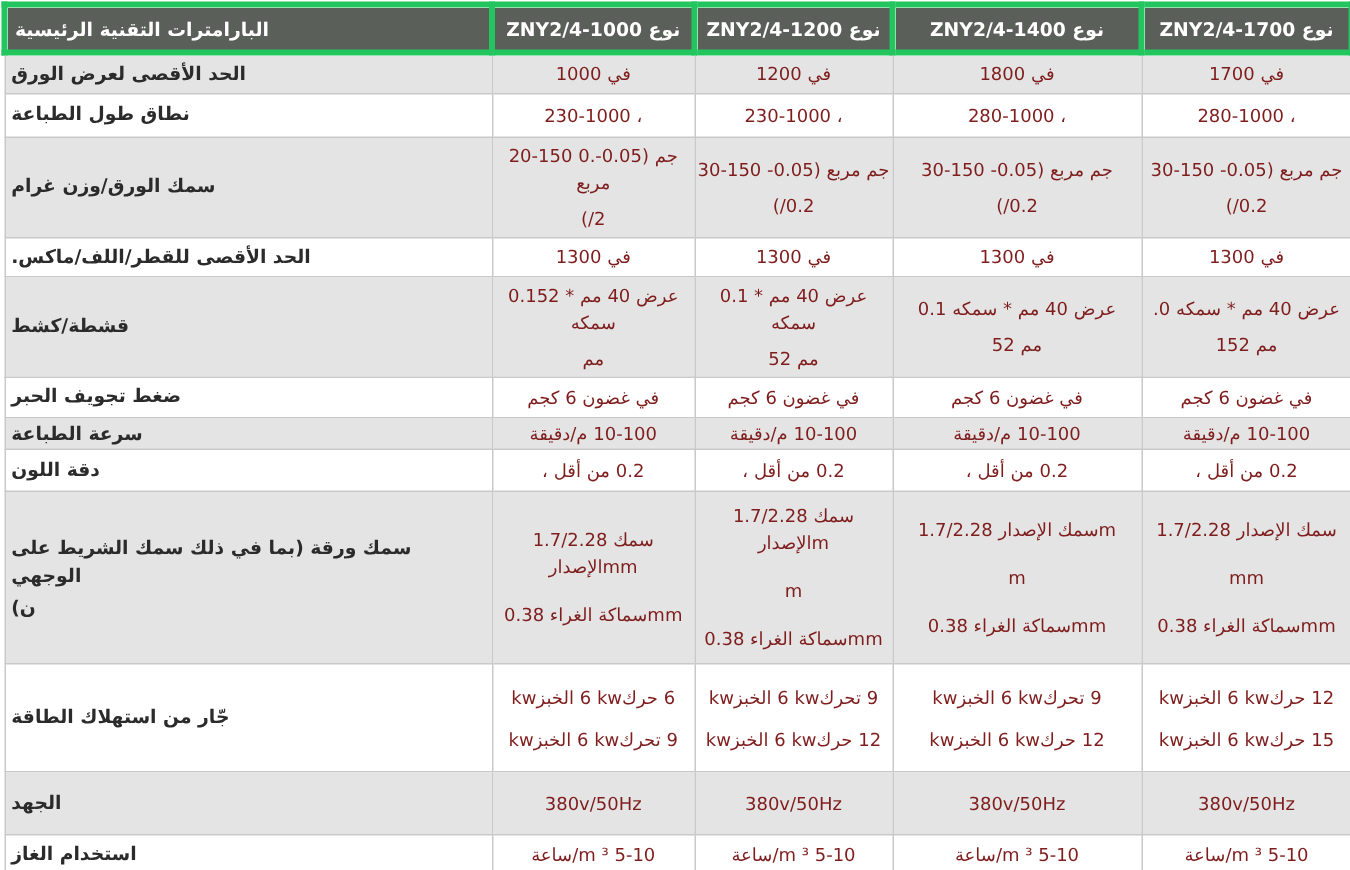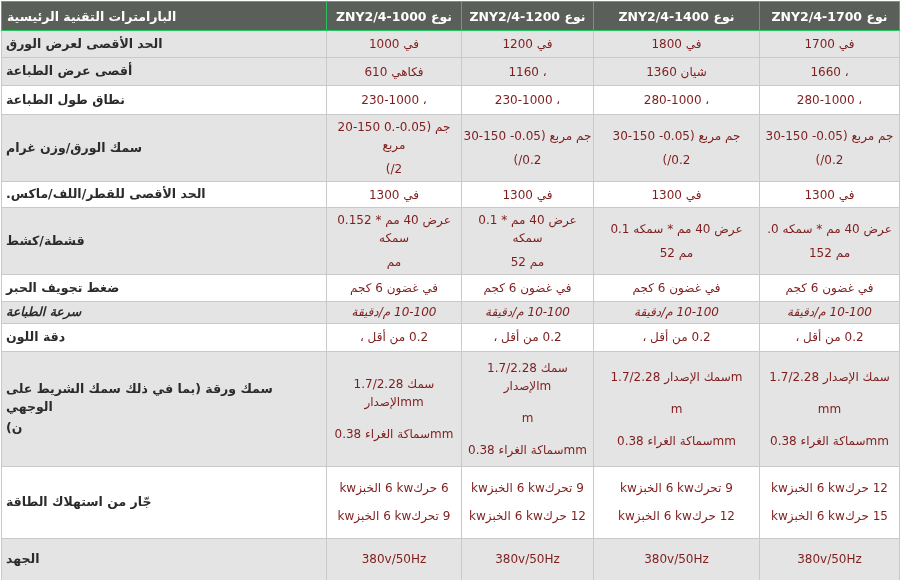--- a/index.html
+++ b/index.html
@@ -3,21 +3,21 @@
 <meta charset="utf-8">
 <style>
   html,body { margin:0; padding:0; background:#fff; }
   body { font-family:"DejaVu Sans", sans-serif; }
   #frame { width:898px; margin:1px 0 0 1px; }
   table { border-collapse:collapse; table-layout:fixed; width:898px; }
   col.c0 { width:325px; } col.c1 { width:135px; } col.c2 { width:132px; }
   col.c3 { width:166px; } col.c4 { width:140px; }
   th, td { border:1px solid #c9c9c9; padding:0; vertical-align:middle; overflow:hidden; }
   thead th {
-    background:#5a5f5a; color:#ffffff; border:1px solid #22c55e;
+    background:#5a5f5a; color:#ffffff; border:4px solid #22c55e;
     font-size:12.5px; font-weight:bold; height:28px; text-align:center;
   }
   thead th.param { direction:rtl; text-align:left; padding:0 5px; }
   td.label {
     direction:rtl; text-align:left; font-weight:bold; color:#2b2b2b;
     font-size:12.5px; padding:0 4px; line-height:1.45;
   }
   td.cell { direction:ltr; text-align:center; color:#7f1d1d; font-size:12px; }
   tr.shaded td { background:#e4e4e4; }
   tr.plain  td { background:#ffffff; }
@@ -61,37 +61,20 @@
           <td class="cell">
             <span class="ln">⁨1200⁩ ⁨في⁩</span>
           </td>
           <td class="cell">
             <span class="ln">⁨1800⁩ ⁨في⁩</span>
           </td>
           <td class="cell">
             <span class="ln">⁨1700⁩ ⁨في⁩</span>
           </td>
         </tr>
-        <tr class="shaded gap1" style="height: 28px;">
-          <td class="label">
-            <span class="ln">أقصى عرض الطباعة</span>
-          </td>
-          <td class="cell">
-            <span class="ln">⁨610⁩ ⁨فكاهي⁩</span>
-          </td>
-          <td class="cell">
-            <span class="ln">⁨1160⁩ ⁨،⁩</span>
-          </td>
-          <td class="cell">
-            <span class="ln">⁨1360⁩ ⁨شيان⁩</span>
-          </td>
-          <td class="cell">
-            <span class="ln">⁨1660⁩ ⁨،⁩</span>
-          </td>
-        </tr>
         <tr class="plain gap1" style="height: 29px;">
           <td class="label">
             <span class="ln">نطاق طول الطباعة</span>
           </td>
           <td class="cell">
             <span class="ln">⁨230-1000⁩ ⁨،⁩</span>
           </td>
           <td class="cell">
             <span class="ln">⁨230-1000⁩ ⁨،⁩</span>
           </td>
@@ -171,21 +154,21 @@
           <td class="cell">
             <span class="ln">⁨في غضون 6 كجم⁩</span>
           </td>
           <td class="cell">
             <span class="ln">⁨في غضون 6 كجم⁩</span>
           </td>
           <td class="cell">
             <span class="ln">⁨في غضون 6 كجم⁩</span>
           </td>
         </tr>
-        <tr class="shaded gap1" style="height: 20px; font-style: italic;">
+        <tr class="shaded gap1" style="height: 20px;">
           <td class="label">
             <span class="ln">سرعة الطباعة</span>
           </td>
           <td class="cell">
             <span class="ln">⁨م/دقيقة⁩ ⁨10-100⁩</span>
           </td>
           <td class="cell">
             <span class="ln">⁨م/دقيقة⁩ ⁨10-100⁩</span>
           </td>
           <td class="cell">

